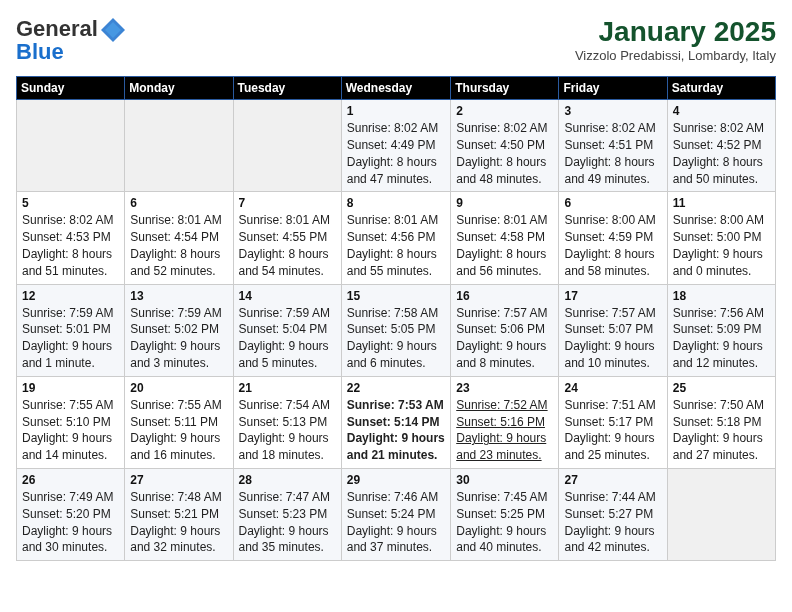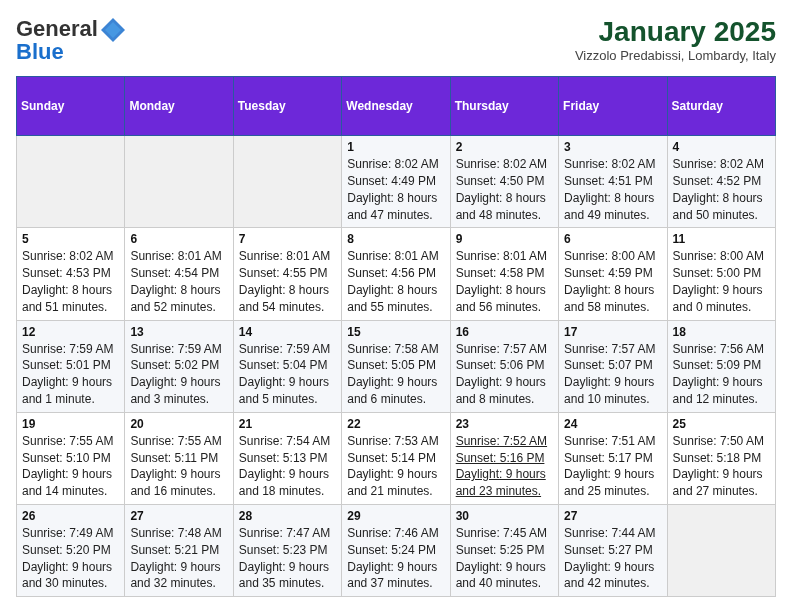--- a/index.html
+++ b/index.html
@@ -44,23 +44,23 @@
     .cal-subtitle {
       font-size: 13px;
       color: #444;
     }
     table {
       width: 100%;
       border-collapse: collapse;
       font-size: 11px;
     }
     thead tr th {
-      background: #6d28d9;
+      background: #000000;
       color: #fff;
-      padding: 22px 4px;
+      padding: 4px 4px;
       text-align: left;
       font-size: 12px;
       font-weight: bold;
       border: 1px solid #2a5a9f;
     }
     tbody tr td {
       vertical-align: top;
       border: 1px solid #ccc;
       padding: 4px 5px;
       min-width: 100px;
@@ -256,21 +256,21 @@
 Daylight: 9 hours and 16 minutes.</div>
         </td>
         <td>
           <div class="day-number">21</div>
           <div class="day-info" style="white-space: pre-line;">Sunrise: 7:54 AM
 Sunset: 5:13 PM
 Daylight: 9 hours and 18 minutes.</div>
         </td>
         <td>
           <div class="day-number">22</div>
-          <div class="day-info" style="white-space: pre-line;">Sunrise: 7:53 AM
+          <div class="day-info" style="white-space: pre-line; font-weight: bold;">Sunrise: 7:53 AM
 Sunset: 5:14 PM
 Daylight: 9 hours and 21 minutes.</div>
         </td>
         <td>
           <div class="day-number">23</div>
           <div class="day-info" style="white-space: pre-line; text-decoration: underline;">Sunrise: 7:52 AM
 Sunset: 5:16 PM
 Daylight: 9 hours and 23 minutes.</div>
         </td>
         <td>

